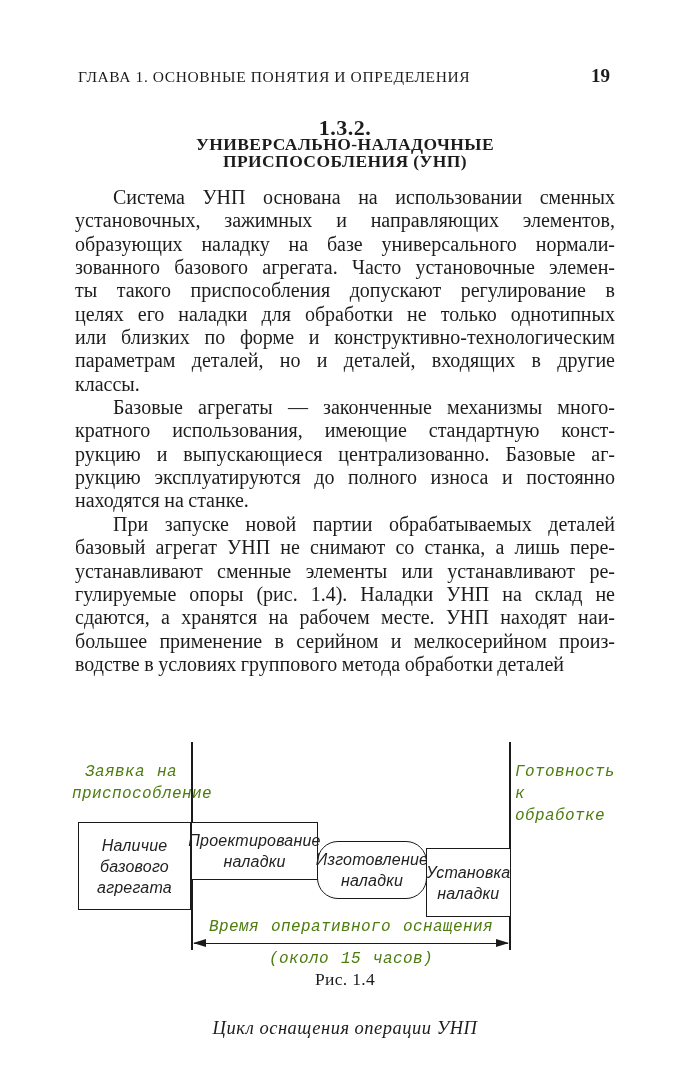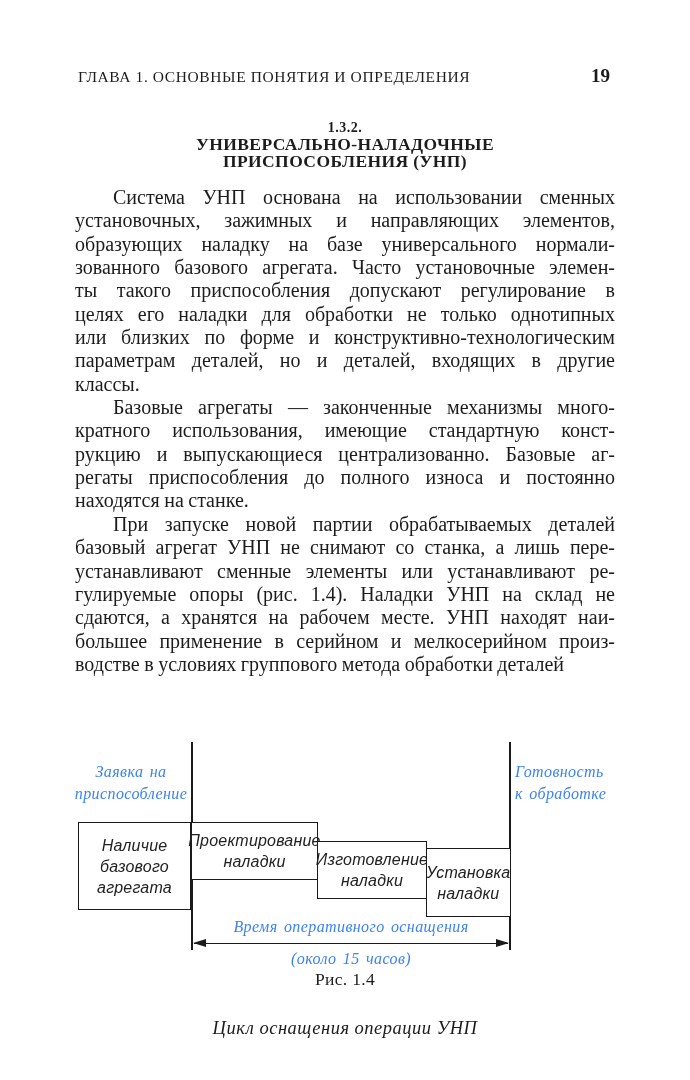--- a/index.html
+++ b/index.html
@@ -20,58 +20,58 @@
   }
   .pagenum {
     position:absolute; right:2px; top:-3px;
     font-size:19px; font-weight:bold;
   }
   
   .section-heading {
     position:absolute; left:75px; top:119px; width:540px;
     text-align:center; font-weight:bold;
   }
-  .sec-num { font-size:14px; line-height:17px; letter-spacing:0.5px; }
+  .sec-num { font-size:22px; line-height:17px; letter-spacing:0.5px; }
   .sec-line { font-size:17.5px; line-height:16.8px; letter-spacing:0.4px; }
   
   .body-text {
     position:absolute; left:75px; top:186px; width:540px;
     font-size:20px; word-spacing:-0.5px;
   }
   .para .bline {
     line-height:23.35px; height:23.35px;
     text-align:justify; text-align-last:justify;
     white-space:normal; overflow:visible;font-family:Liberation Serif, serif;
   }
   .para .bline:first-child { text-indent:38px; }
   .para .bline:last-child { text-align-last:left; }
   
   .figure { position:absolute; left:0; top:0; width:690px; height:1080px; pointer-events:none; }
   .fig-label {
     position:absolute;
-    font-family:Liberation Serif, serif; font-style:italic;
-    font-size:16px; line-height:22px; color:#3b82f6;
+    font-family:Liberation Mono, monospace; font-style:italic;
+    font-size:16px; line-height:22px; color:#4d7c0f;
     letter-spacing:0.4px; word-spacing:2px;
   }
   .vline { position:absolute; width:1.5px; background:#1a1a1a; }
   .vline-left  { left:191px; top:742px; height:208px; }
   .vline-right { left:509px; top:742px; height:208px; }
   .fig-box {
     position:absolute; border:1.5px solid #1a1a1a; box-sizing:border-box;
     display:flex; flex-direction:column; justify-content:center; align-items:center;
     background:#ffffff;
   }
   .fig-box .fig-line {
     font-family:"Liberation Sans", sans-serif; font-style:italic;
     font-size:16px; line-height:21px; color:#222;
     letter-spacing:0.2px; white-space:nowrap;
   }
   .box-available   { left:78px;  top:822px; width:113px; height:88px; }
   .box-design      { left:191px; top:822px; width:127px; height:58px; }
-  .box-manufacture { left:317px; top:841px; width:110px; height:58px; }
+  .box-manufacture { left:317px; top:841px; width:110px; height:58px;border-radius:21px; }
   .box-install     { left:426px; top:848px; width:84.5px; height:69px; }
   .label-start { left:72px;  top:761px; width:118px; text-align:center; }
   .label-end   { left:515px; top:761px; width:110px; text-align:left; }
   .arrow-line { position:absolute; left:194px; top:942.5px; width:314px; height:1.5px; background:#1a1a1a; }
   .arrowhead { position:absolute; width:0; height:0; top:938.5px;
     border-top:4.5px solid transparent; border-bottom:4.5px solid transparent; }
   .arrowhead-left  { left:192.5px; border-right:13px solid #1a1a1a; }
   .arrowhead-right { left:495.5px; border-left:13px solid #1a1a1a; }
   .span-label { left:192px; top:916px; width:318px; text-align:center; white-space:nowrap; }
   .span-duration { left:192px; top:948px; width:318px; text-align:center; white-space:nowrap; }
@@ -111,21 +111,21 @@
         <div class="bline">ты такого приспособления допускают регулирование в</div>
         <div class="bline">целях его наладки для обработки не только однотипных</div>
         <div class="bline">или близких по форме и конструктивно-технологическим</div>
         <div class="bline">параметрам деталей, но и деталей, входящих в другие</div>
         <div class="bline">классы.</div>
       </div>
     <div class="para">
         <div class="bline">Базовые агрегаты — законченные механизмы много-</div>
         <div class="bline">кратного использования, имеющие стандартную конст-</div>
         <div class="bline">рукцию и выпускающиеся централизованно. Базовые аг-</div>
-        <div class="bline">регаты приспособления до полного износа и постоянно</div>
+        <div class="bline">рукцию эксплуатируются до полного износа и постоянно</div>
         <div class="bline">находятся на станке.</div>
       </div>
     <div class="para">
         <div class="bline">При запуске новой партии обрабатываемых деталей</div>
         <div class="bline">базовый агрегат УНП не снимают со станка, а лишь пере-</div>
         <div class="bline">устанавливают сменные элементы или устанавливают ре-</div>
         <div class="bline">гулируемые опоры (рис. 1.4). Наладки УНП на склад не</div>
         <div class="bline">сдаются, а хранятся на рабочем месте. УНП находят наи-</div>
         <div class="bline">большее применение в серийном и мелкосерийном произ-</div>
         <div class="bline">водстве в условиях группового метода обработки деталей</div>

